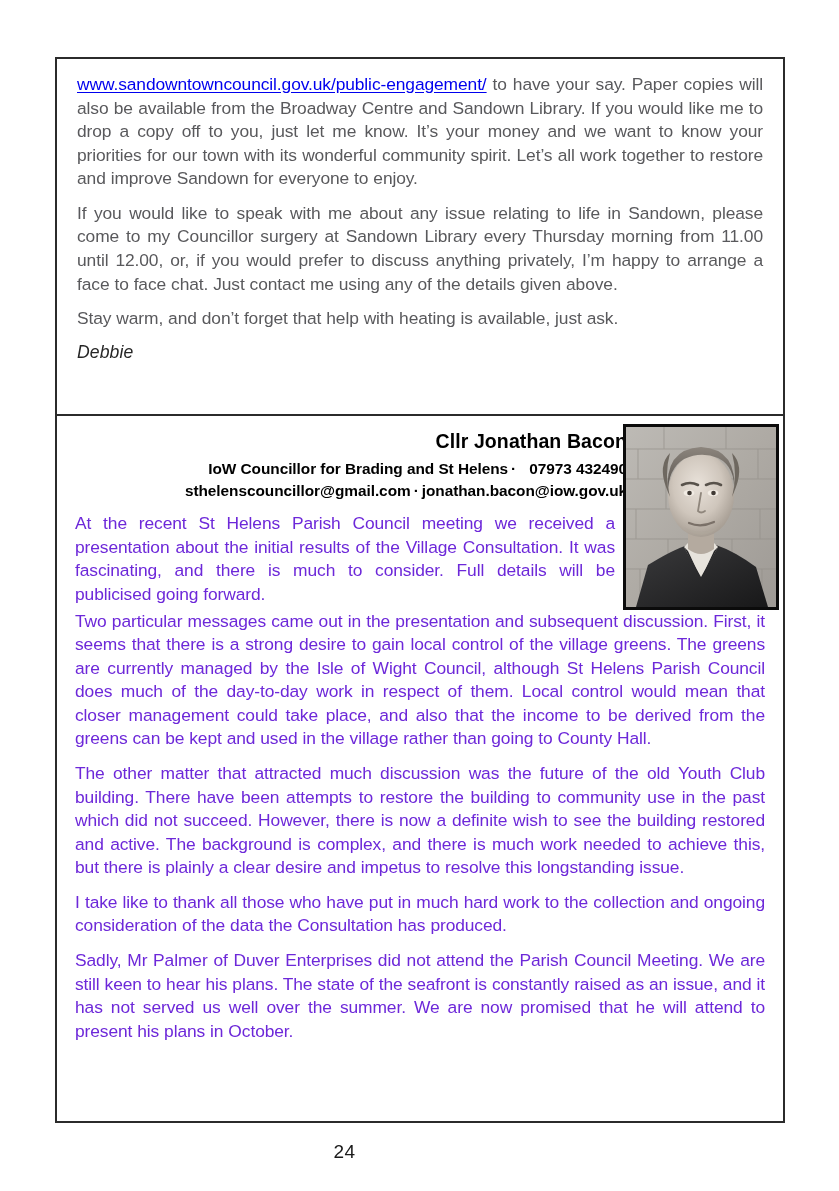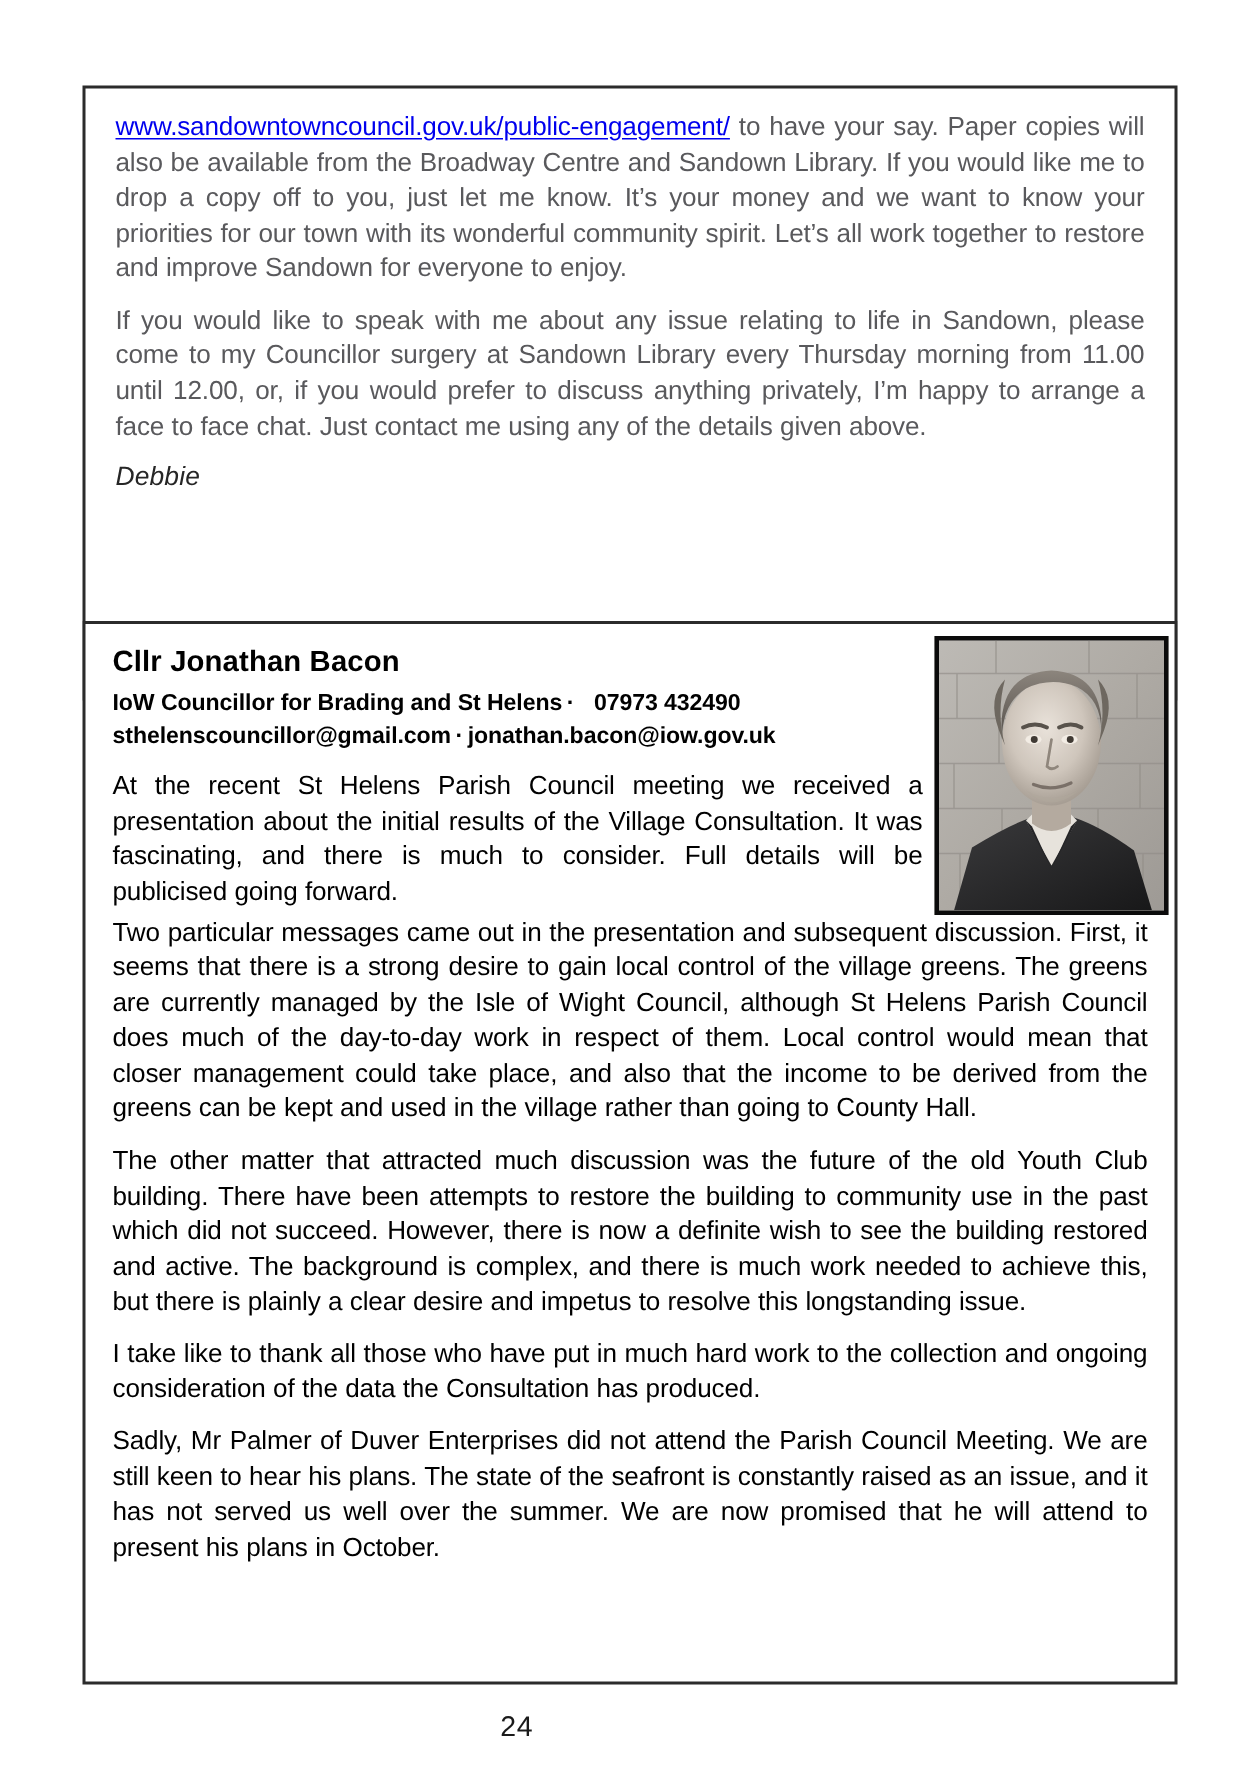--- a/index.html
+++ b/index.html
@@ -61,21 +61,21 @@
     text-justify: inter-word;
     letter-spacing: -0.1px;
     word-spacing: 0.2px;
   }
 
   #panel-debbie .body-text {
     color: #59595c;
   }
 
   #panel-bacon .body-text {
-    color: #000000;
+    color: #6d28d9;
   }
 
   .body-text:last-child {
     margin-bottom: 0;
   }
 
   .no-justify {
     text-align: left;
   }
 
@@ -89,21 +89,21 @@
     font-weight: normal;
     font-style: italic;
     color: #262626;
     margin: 2px 0 0 0;
     letter-spacing: 0.1px;
   }
 
   
   .bacon-header {
     width: 552px;
-    text-align: left;
+    text-align: right;
     color: #000000;
   }
 
   .bacon-name {
     font-size: 19.5px;
     font-weight: bold;
     letter-spacing: 0.1px;
     margin: 5px 0 6px 0;
     line-height: 1.1;
   }
@@ -174,20 +174,21 @@
 <body>
 
 <div class="page">
 
   <div class="panel" id="panel-debbie">
 
     <p class="body-text"><a class="link" href="#">www.sandowntowncouncil.gov.uk/public-engagement/</a><span> to have your say. Paper copies will also be available from the Broadway Centre and Sandown Library. If you would like me to drop a copy off to you, just let me know. It’s your money and we want to know your priorities for our town with its wonderful community spirit. Let’s all work together to restore and improve Sandown for everyone to enjoy.</span></p>
 
     <p class="body-text">If you would like to speak with me about any issue relating to life in Sandown, please come to my Councillor surgery at Sandown Library every Thursday morning from 11.00 until 12.00, or, if you would prefer to discuss anything privately, I’m happy to arrange a face to face chat. Just contact me using any of the details given above.</p>
 
+    <p class="body-text no-justify">Stay warm, and don’t forget that help with heating is available, just ask.</p>
 
     <p class="signature">Debbie</p>
   </div>
 
   <div class="panel" id="panel-bacon">
 
     <div class="portrait-frame">
       <svg class="portrait-svg" viewBox="0 0 150 180" preserveAspectRatio="xMidYMid slice">
         <defs>
           <linearGradient id="wallg" x1="0" y1="0" x2="1" y2="1">

